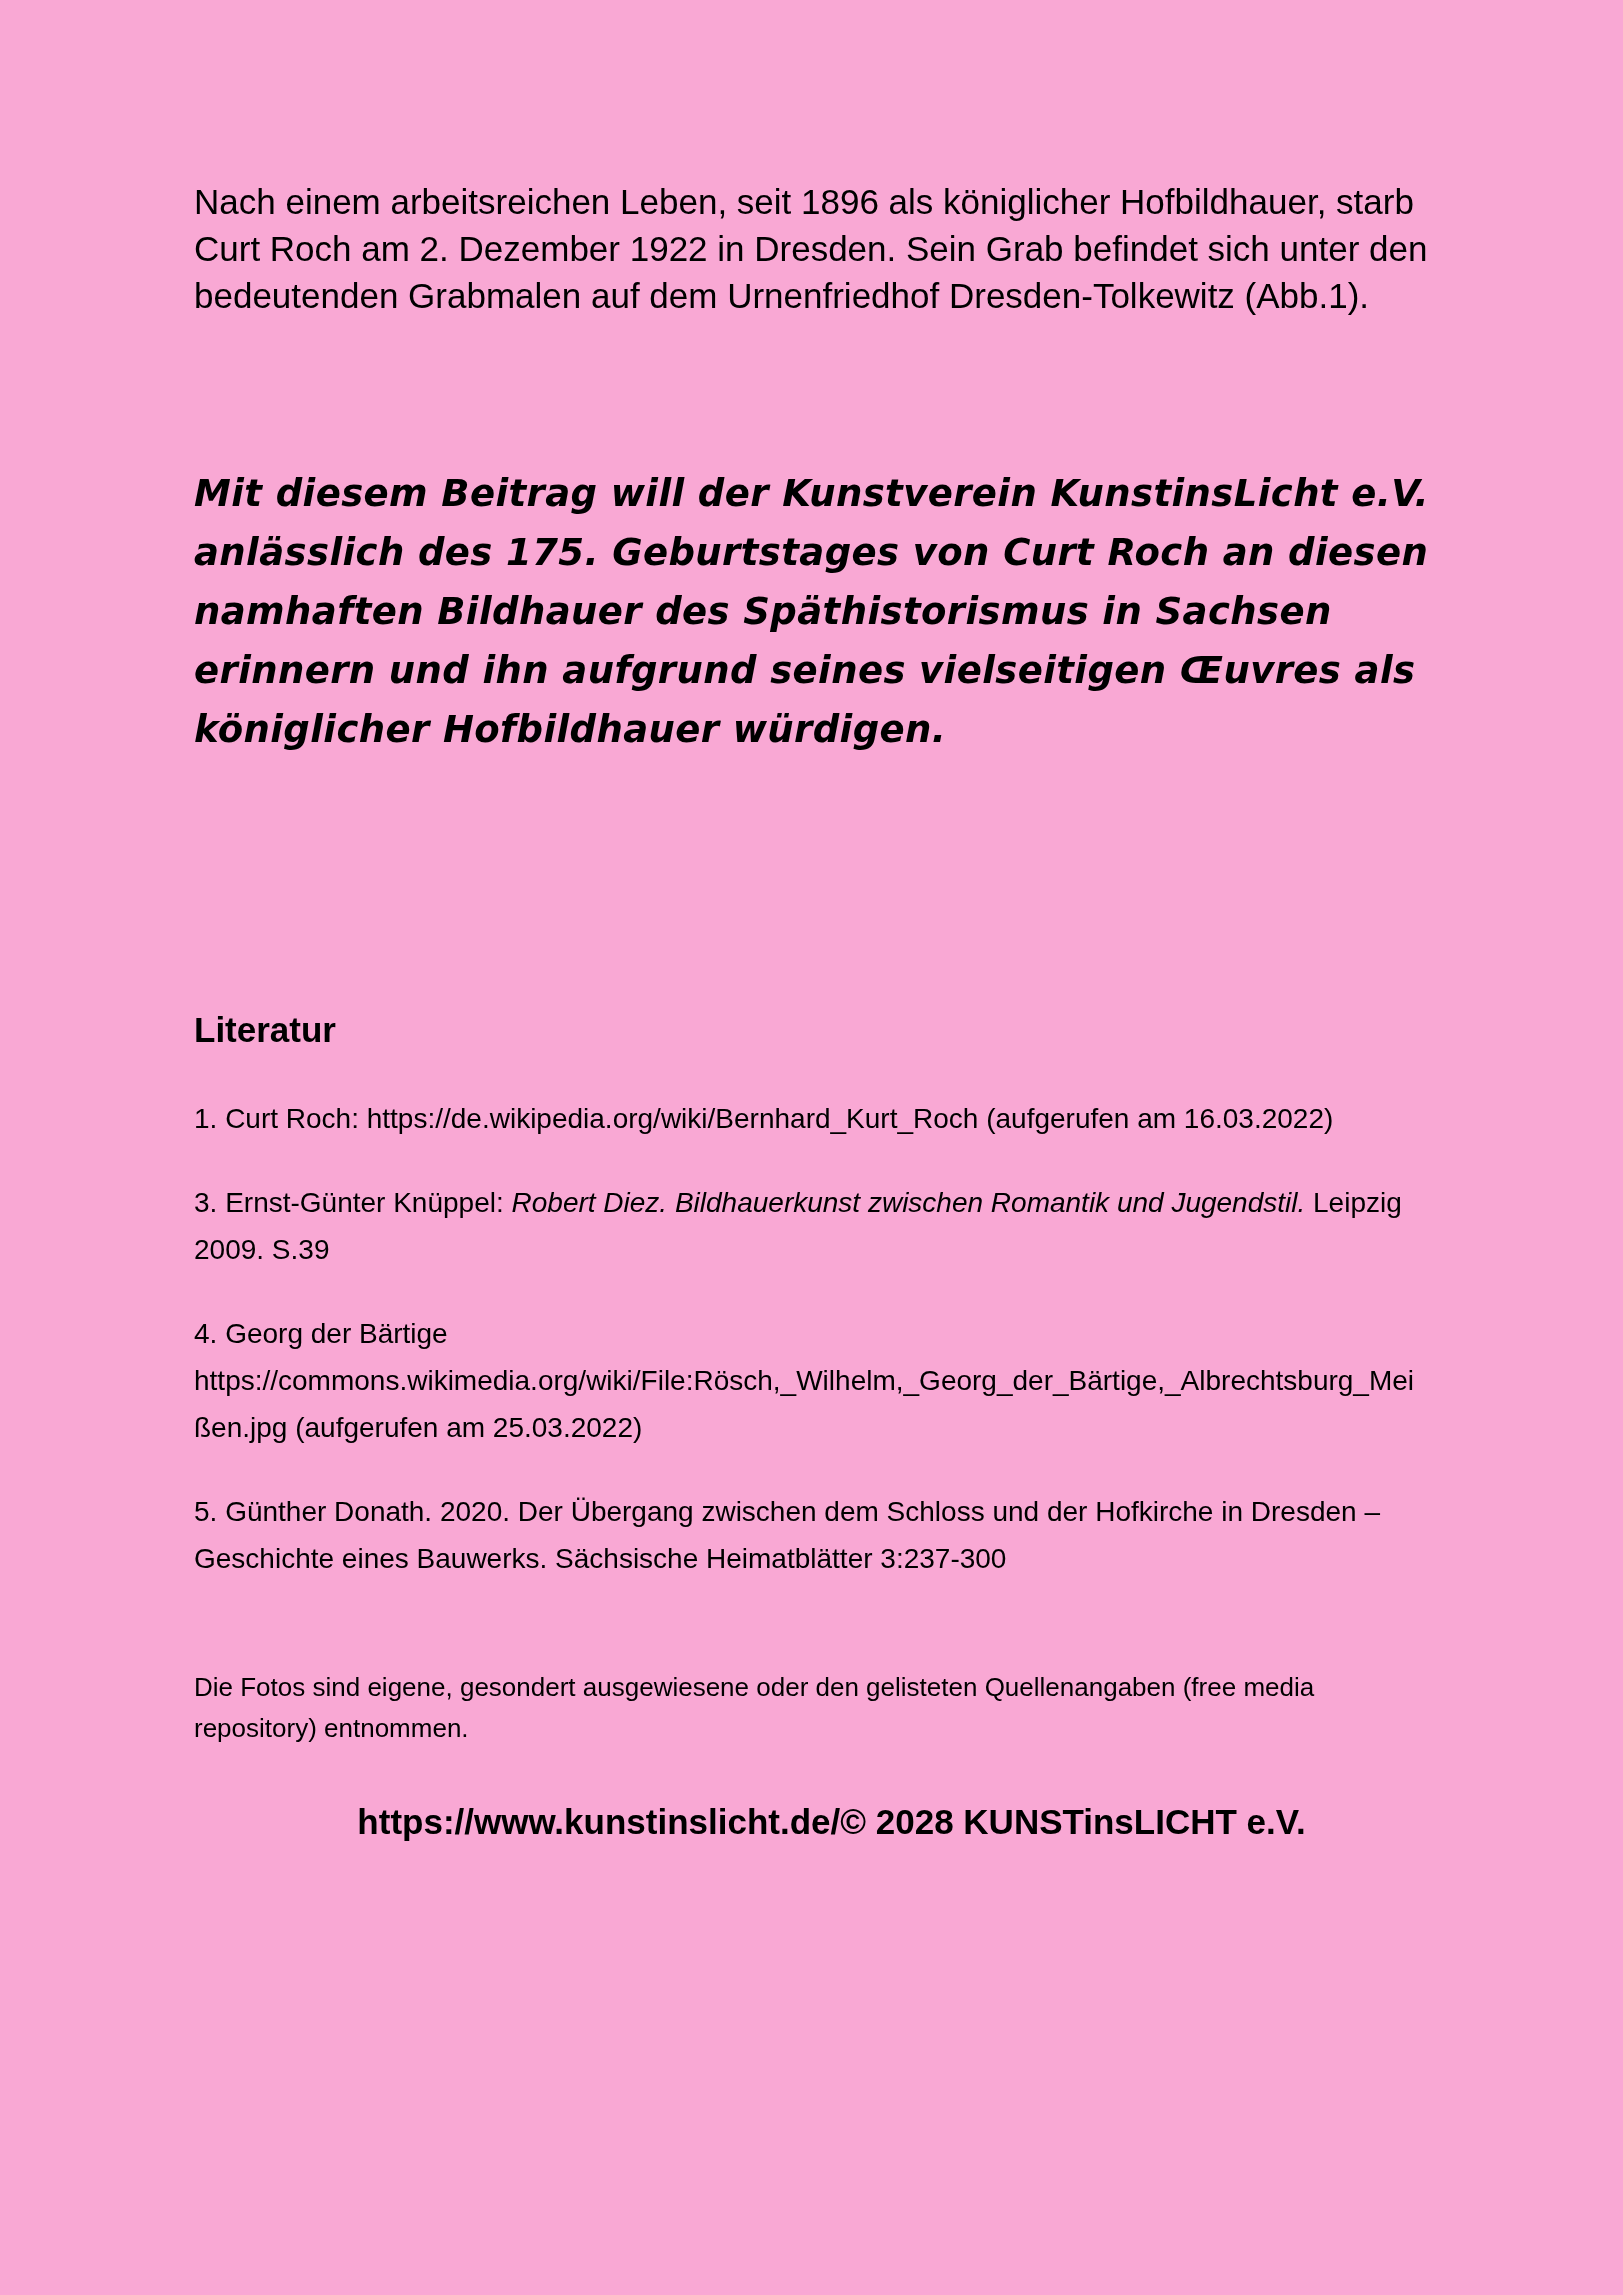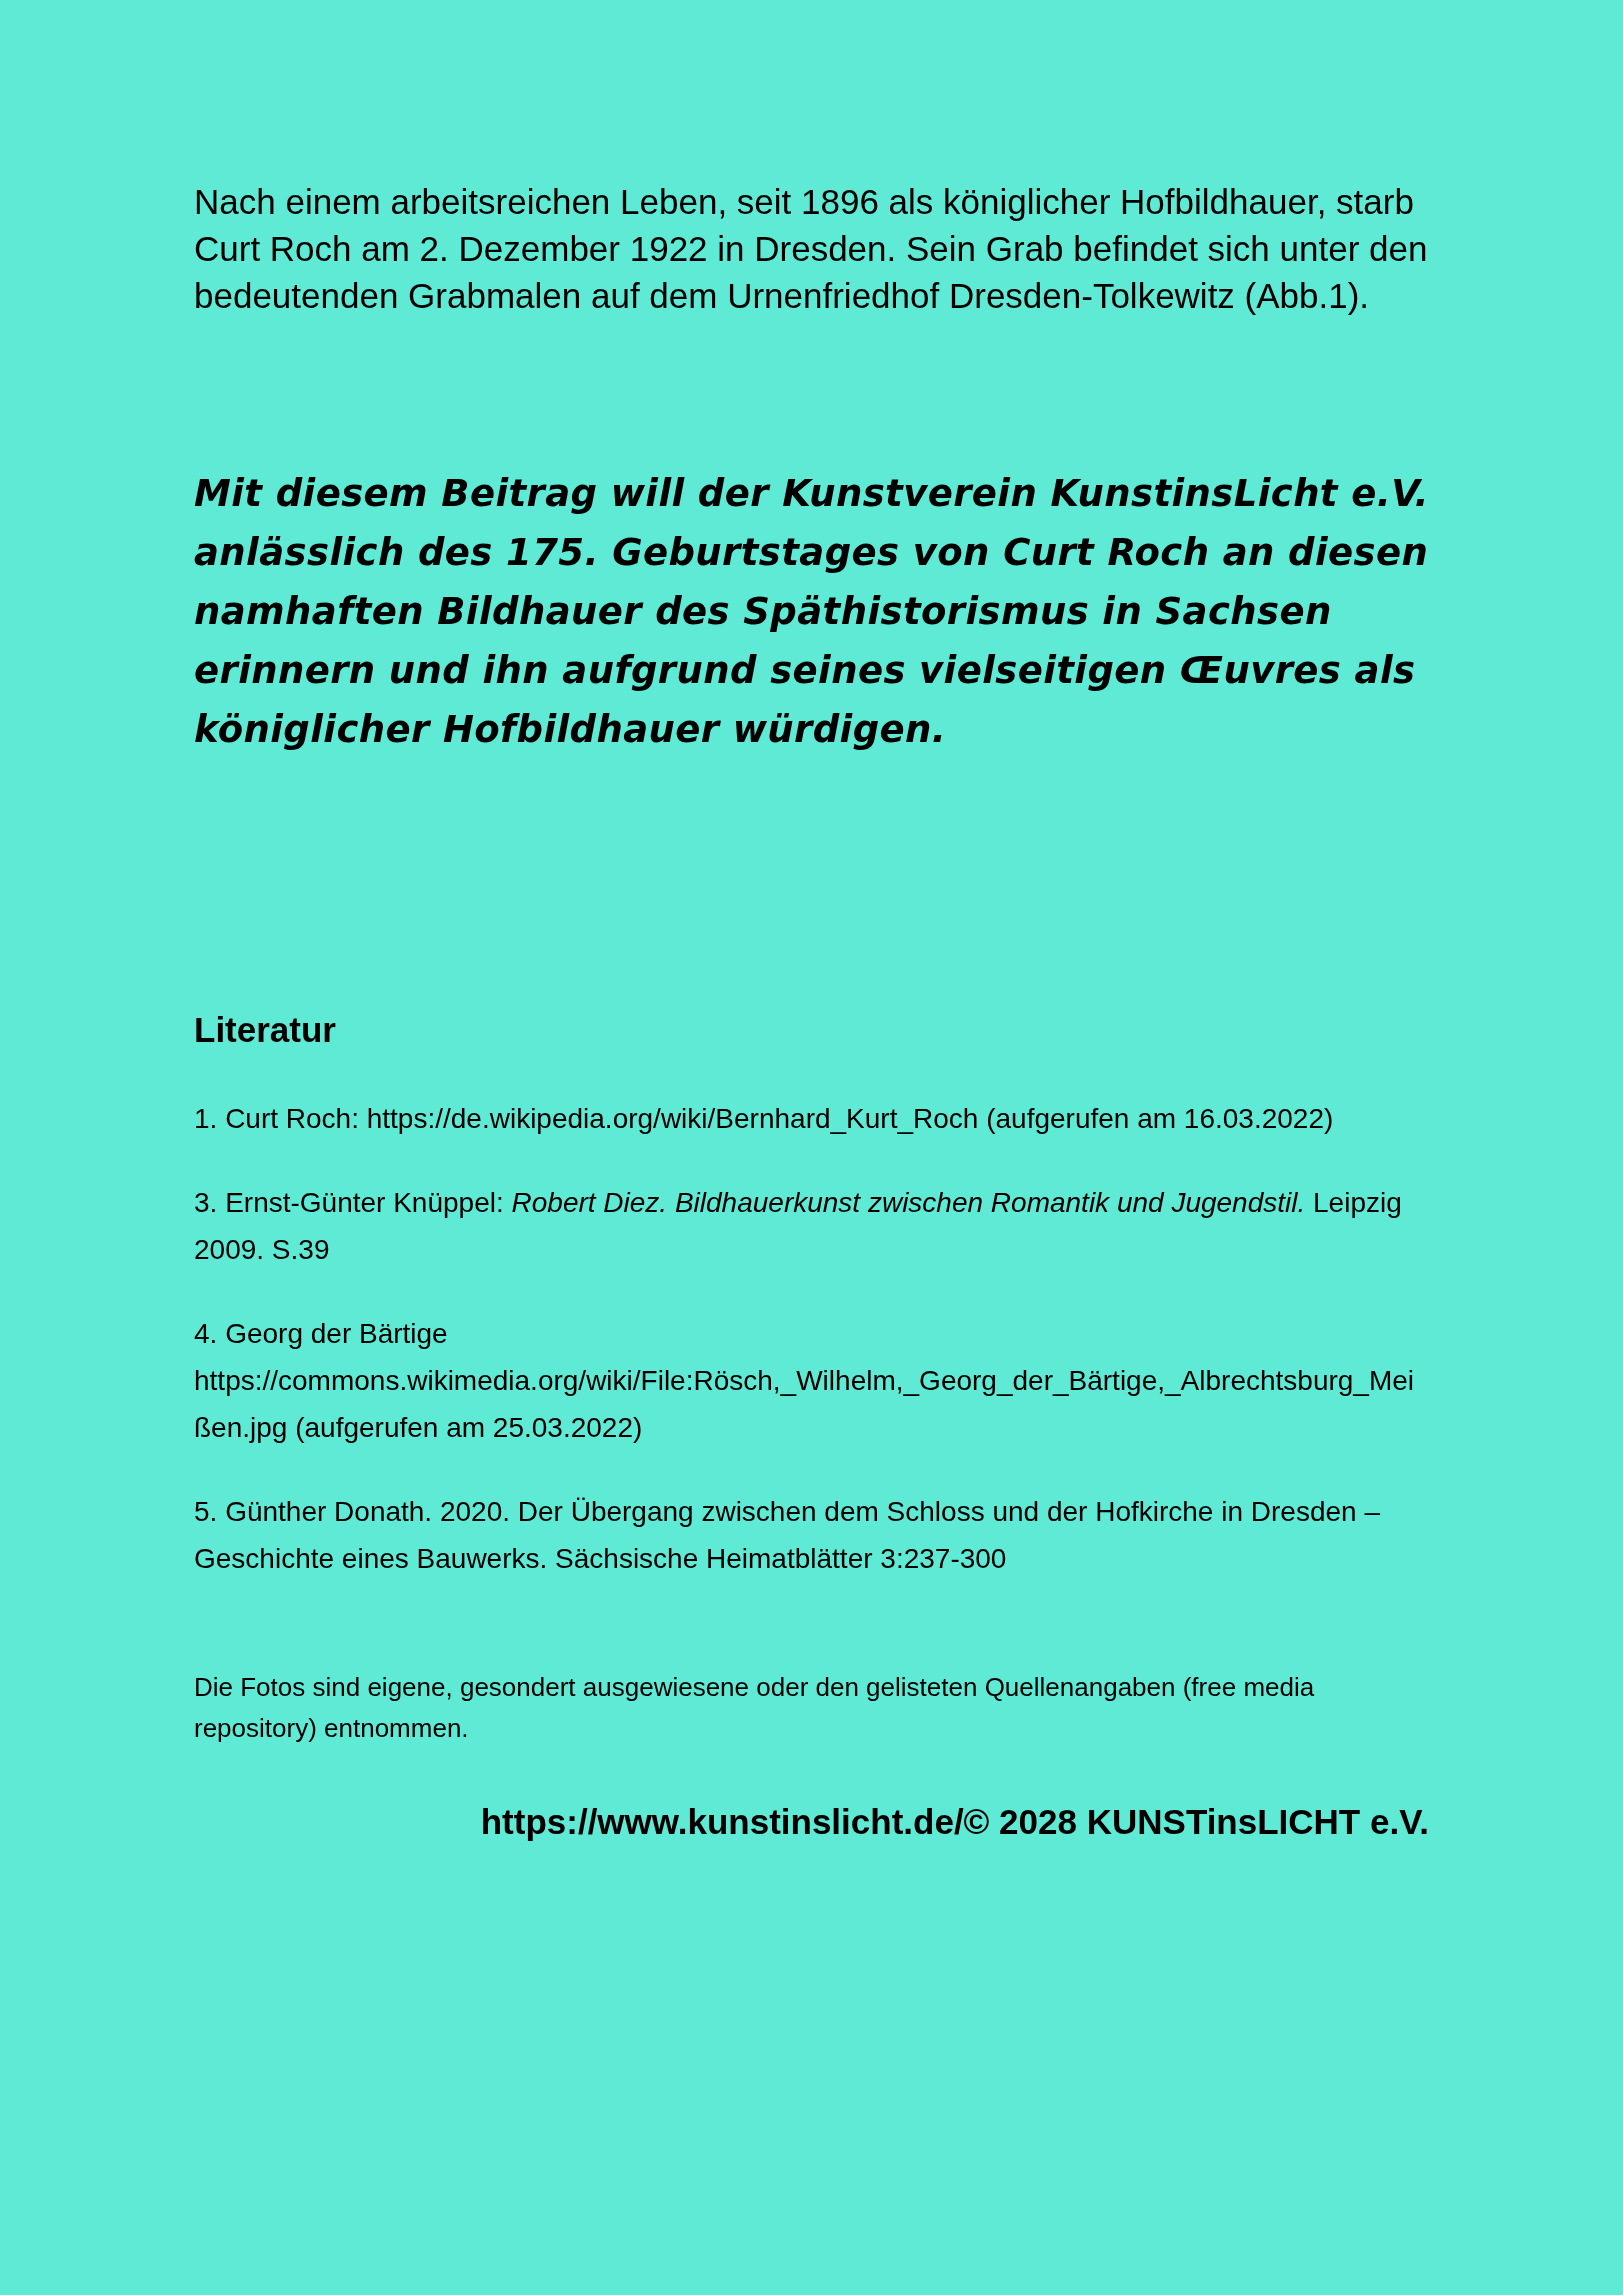--- a/index.html
+++ b/index.html
@@ -1,21 +1,21 @@
 <!DOCTYPE html>
 <html lang="de" style="font-size:13.5px"><head>
 <meta charset="utf-8">
 <style>
   html, body { margin: 0; padding: 0; background: #e8e8e8; }
   .page {
     position: relative;
     width: 1623px;
     height: 2295px;
     margin: 0 auto;
-    background: #5eead4;
+    background: #f9a8d4;
     box-sizing: border-box;
     padding: 178px 194px 0 194px;
     color: #000000;
     font-family: "Liberation Sans", sans-serif;
     overflow: hidden;
   }
   .body-text {
     font-size: 35px;
     line-height: 47px;
     margin: 0;
@@ -44,21 +44,21 @@
   }
   .lit-item.first { margin-top: 42px; }
   .italic { font-style: italic; }
   .photo-note {
     font-size: 26px;
     line-height: 41px;
     margin: 85px 0 0 0;
   }
   .footer-row {
     display: flex;
-    justify-content: flex-end;
+    justify-content: center;
     align-items: baseline;
     margin-top: 49px;
     font-size: 35px;
     line-height: 47px;
     font-weight: bold;
     margin-left: 40px;
   }
 </style>
 </head>
 <body>

